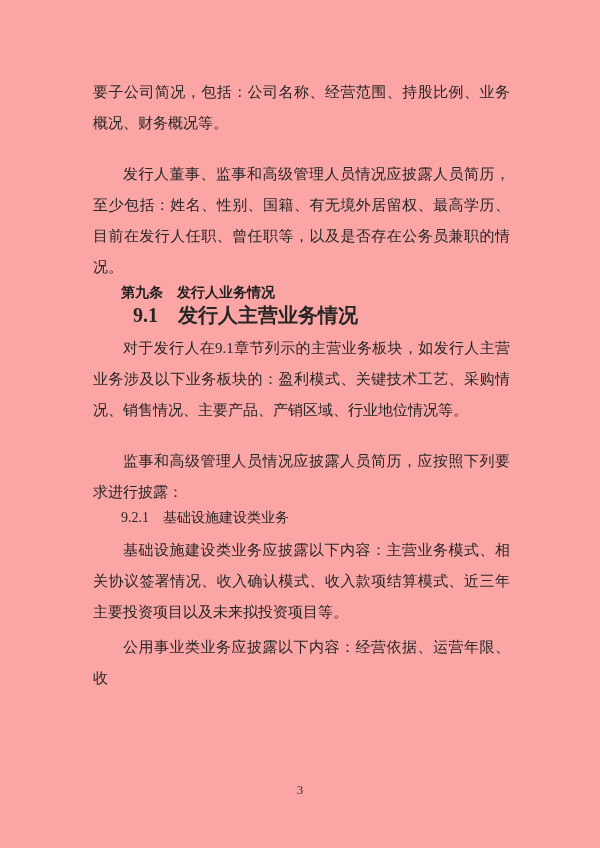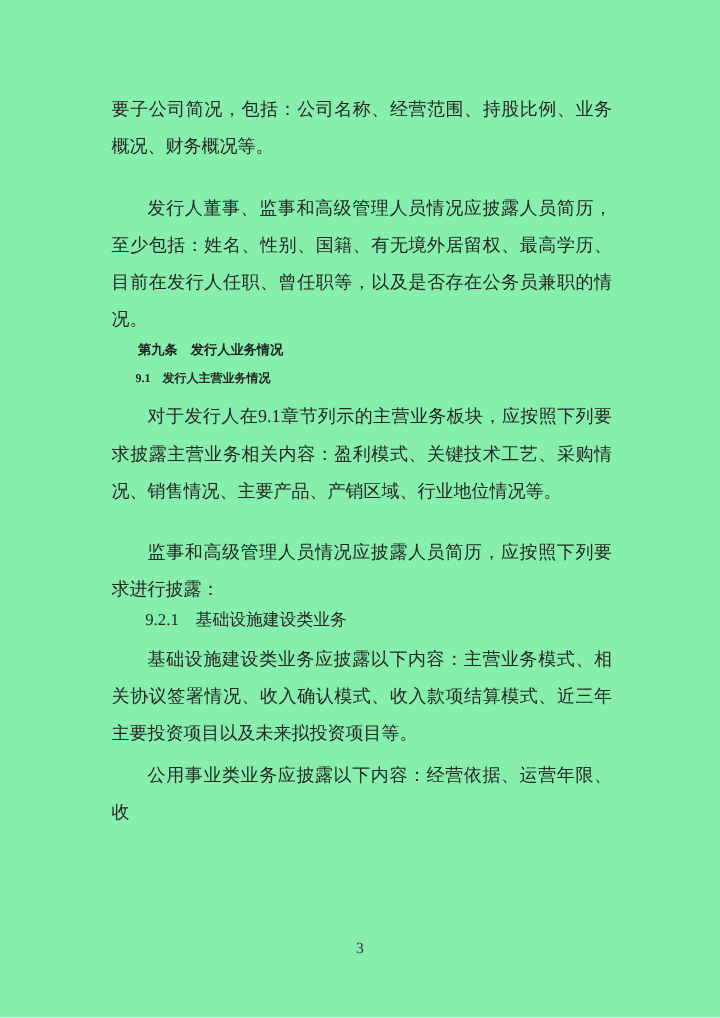--- a/index.html
+++ b/index.html
@@ -4,21 +4,21 @@
 <style>
   html, body {
     margin: 0;
     padding: 0;
     background: #ffffff;
   }
   .page {
     position: relative;
     width: 600px;
     height: 848px;
-    background: #86efac;
+    background: #fca5a5;
     overflow: hidden;
     font-family: "Liberation Serif", "DejaVu Serif", serif;
     color: #262626;
   }
   .content {
     position: absolute;
     left: 93px;
     top: 77px;
     width: 417px;
   }
@@ -30,30 +30,30 @@
     word-break: break-all;
     overflow-wrap: anywhere;
   }
   .indent {
     text-indent: 2em;
     margin-top: 20px;
   }
   .h-chapter {
     font-family: "Liberation Sans", "DejaVu Sans", sans-serif;
     font-weight: 700;
-    font-size: 11px;
+    font-size: 14px;
     line-height: 27px;
     margin: -4px 0 0 0;
     text-indent: 2em;
     color: #1f1f1f;
     text-align: left;
   }
   .h-section {
     font-weight: 700;
-    font-size: 10px;
+    font-size: 20px;
     line-height: 27px;
     margin: -4px 0 0 0;
     text-indent: 2em;
     text-align: left;
   }
   .h-sub {
     font-weight: 400;
     font-size: 14px;
     line-height: 27px;
     margin: -4px 0 0 0;
@@ -76,21 +76,21 @@
 </style>
 </head>
 <body>
 
 <div class="page">
   <div class="content">
     <p class="para">要子公司简况，包括：公司名称、经营范围、持股比例、业务概况、财务概况等。</p>
     <p class="para indent">发行人董事、监事和高级管理人员情况应披露人员简历，至少包括：姓名、性别、国籍、有无境外居留权、最高学历、目前在发行人任职、曾任职等，以及是否存在公务员兼职的情况。</p>
     <h2 class="h-chapter">第九条　发行人业务情况</h2>
     <h3 class="h-section">9.1　发行人主营业务情况</h3>
-    <p class="para indent after-h">对于发行人在9.1章节列示的主营业务板块，应按照下列要求披露主营业务相关内容：盈利模式、关键技术工艺、采购情况、销售情况、主要产品、产销区域、行业地位情况等。</p>
+    <p class="para indent after-h">对于发行人在9.1章节列示的主营业务板块，如发行人主营业务涉及以下业务板块的：盈利模式、关键技术工艺、采购情况、销售情况、主要产品、产销区域、行业地位情况等。</p>
     <p class="para indent">监事和高级管理人员情况应披露人员简历，应按照下列要求进行披露：</p>
     <h4 class="h-sub">9.2.1　基础设施建设类业务</h4>
     <p class="para indent after-h">基础设施建设类业务应披露以下内容：主营业务模式、相关协议签署情况、收入确认模式、收入款项结算模式、近三年主要投资项目以及未来拟投资项目等。</p>
     <p class="para indent after-h">公用事业类业务应披露以下内容：经营依据、运营年限、收</p>
   </div>
 
   <div class="page-number">3</div>
 </div>
 
 </body></html>

